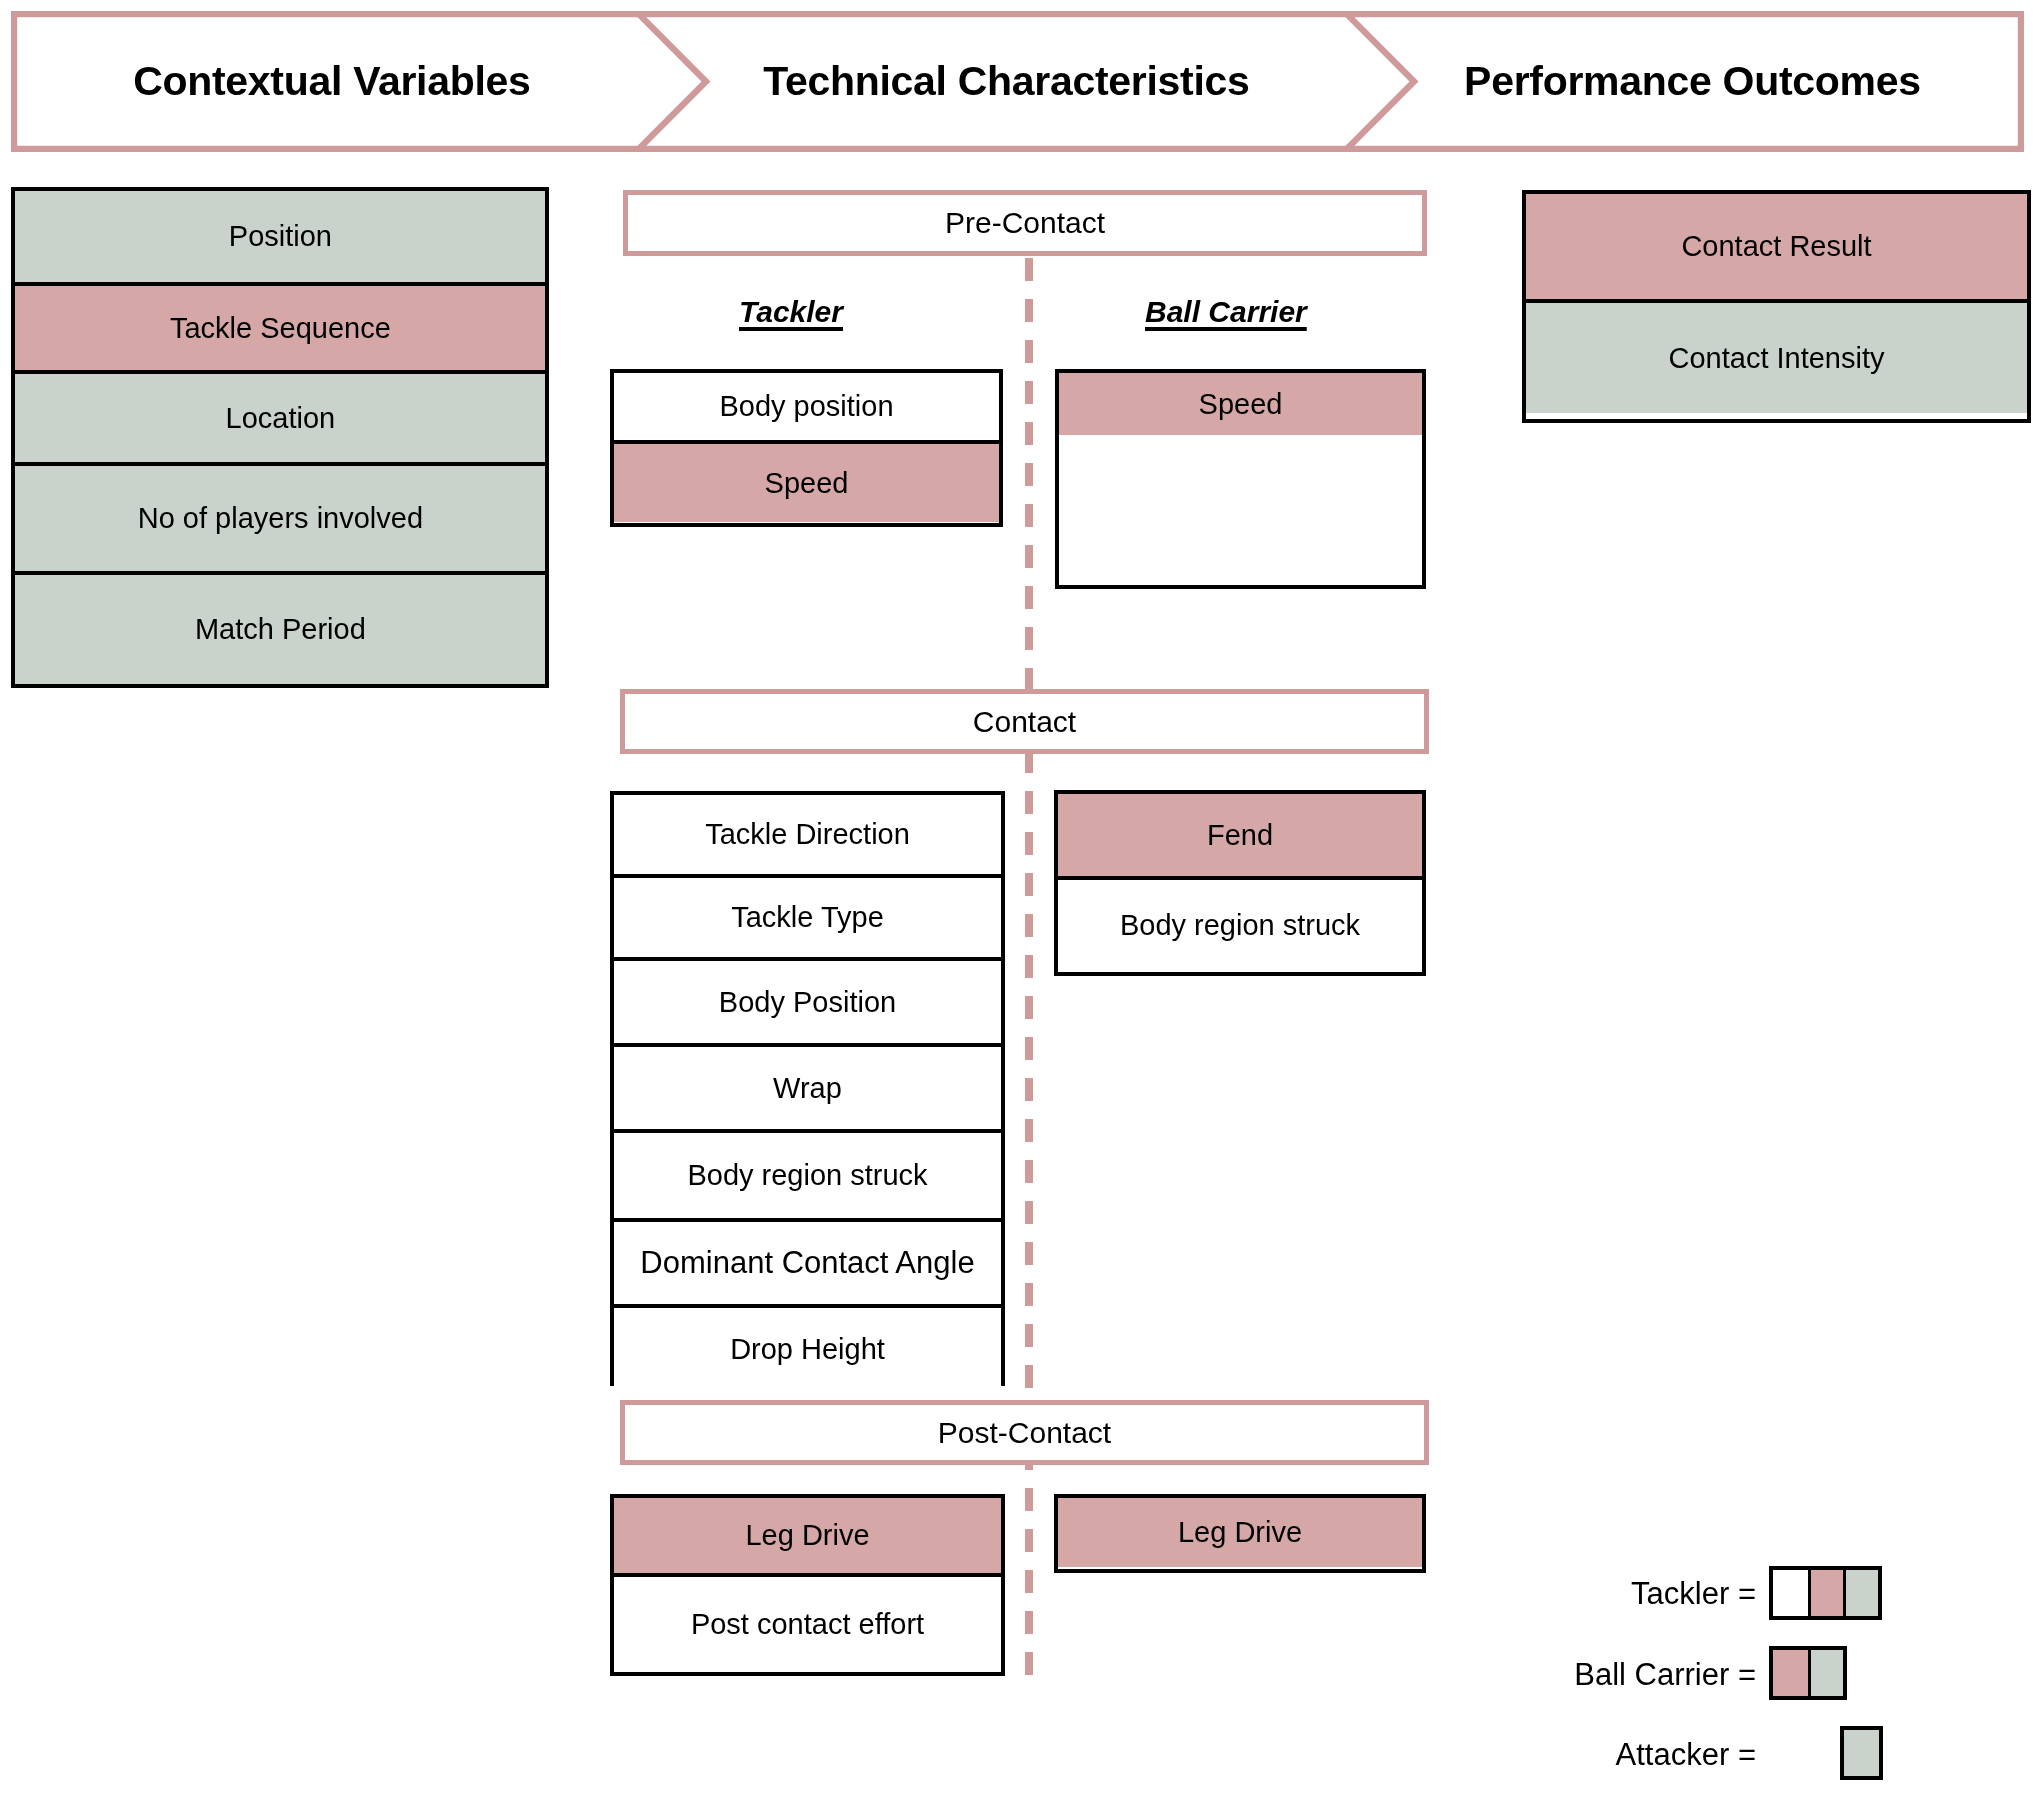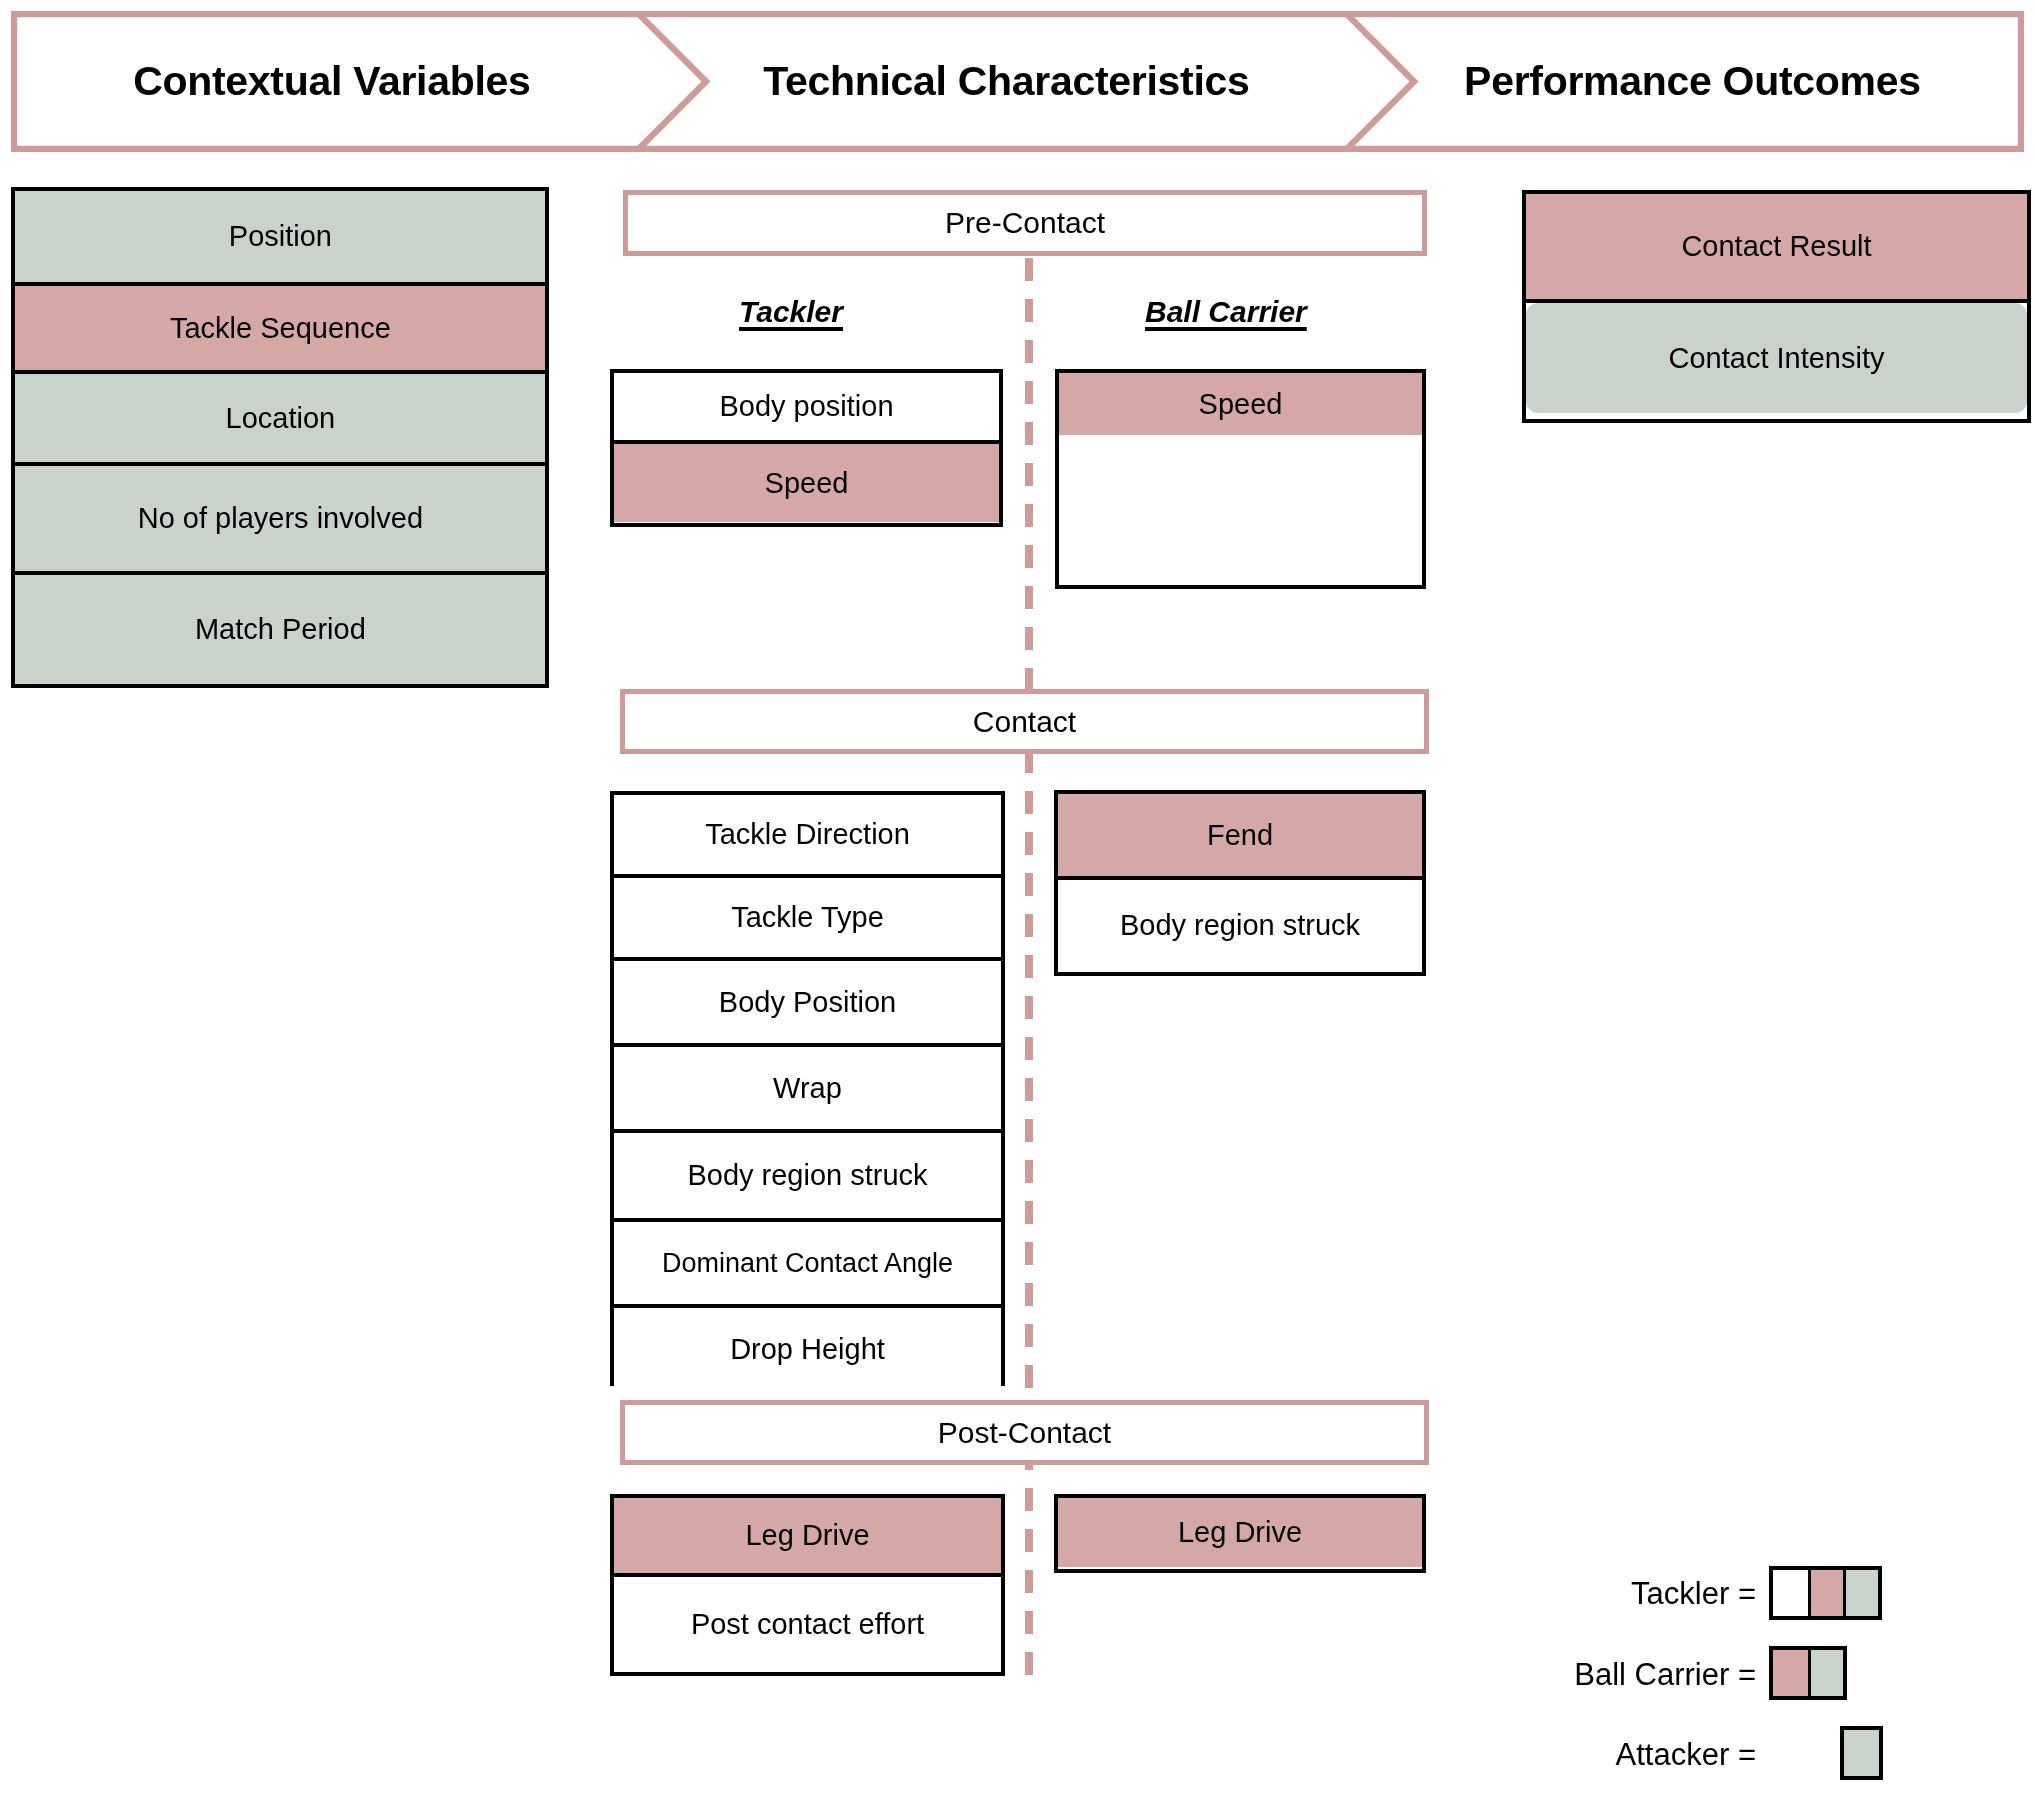--- a/index.html
+++ b/index.html
@@ -184,21 +184,21 @@
   <div class="phase" style="left:620px; top:689px; width:809px; height:65px;">
     <div class="phase-inner">Contact</div>
   </div>
 
   <div class="grp" style="left:610px; top:791px; width:395px; height:595px;">
     <div class="cell white" style="height:83px;">Tackle Direction</div>
     <div class="cell white" style="height:83px;">Tackle Type</div>
     <div class="cell white" style="height:86px;">Body Position</div>
     <div class="cell white" style="height:86px;">Wrap</div>
     <div class="cell white" style="height:89px;">Body region struck</div>
-    <div class="cell white" style="height:86px; font-size:27px;">Dominant Contact Angle</div>
+    <div class="cell white" style="height:86px; font-size:31px;">Dominant Contact Angle</div>
     <div class="cell white" style="height:82px;">Drop Height</div>
   </div>
 
   <div class="grp" style="left:1054px; top:790px; width:372px; height:186px;">
     <div class="cell rose" style="height:86px;">Fend</div>
     <div class="cell white" style="height:91px;">Body region struck</div>
   </div>
 
   <div class="phase" style="left:620px; top:1400px; width:809px; height:65px;">
     <div class="phase-inner">Post-Contact</div>
@@ -209,21 +209,21 @@
     <div class="cell white" style="height:94px;">Post contact effort</div>
   </div>
 
   <div class="grp" style="left:1054px; top:1494px; width:372px; height:79px;">
     <div class="cell rose" style="height:69px;">Leg Drive</div>
   </div>
 
 
   <div class="grp" style="left:1522px; top:190px; width:509px; height:233px;">
     <div class="cell rose" style="height:109px;">Contact Result</div>
-    <div class="cell green" style="height:110px;border-radius:12px;">Contact Intensity</div>
+    <div class="cell green" style="height:110px;">Contact Intensity</div>
   </div>
 
   <div class="legend">
 
     <div class="legend-row" style="top:15.5px;">
       <div class="legend-text" style="left:0px; width:222px;">Tackler =</div>
       <div class="swatchbox" style="left:235px; top:0px;">
         <div class="sw white"></div>
         <div class="sw rose"></div>
         <div class="sw green"></div>

